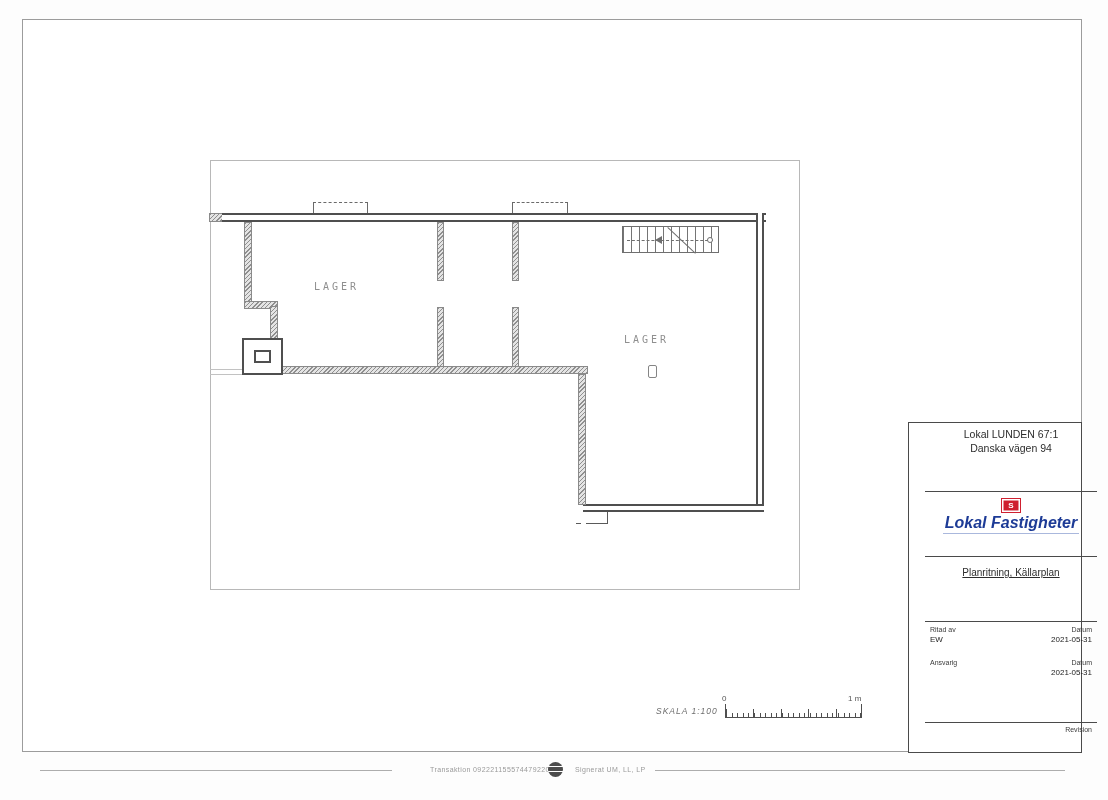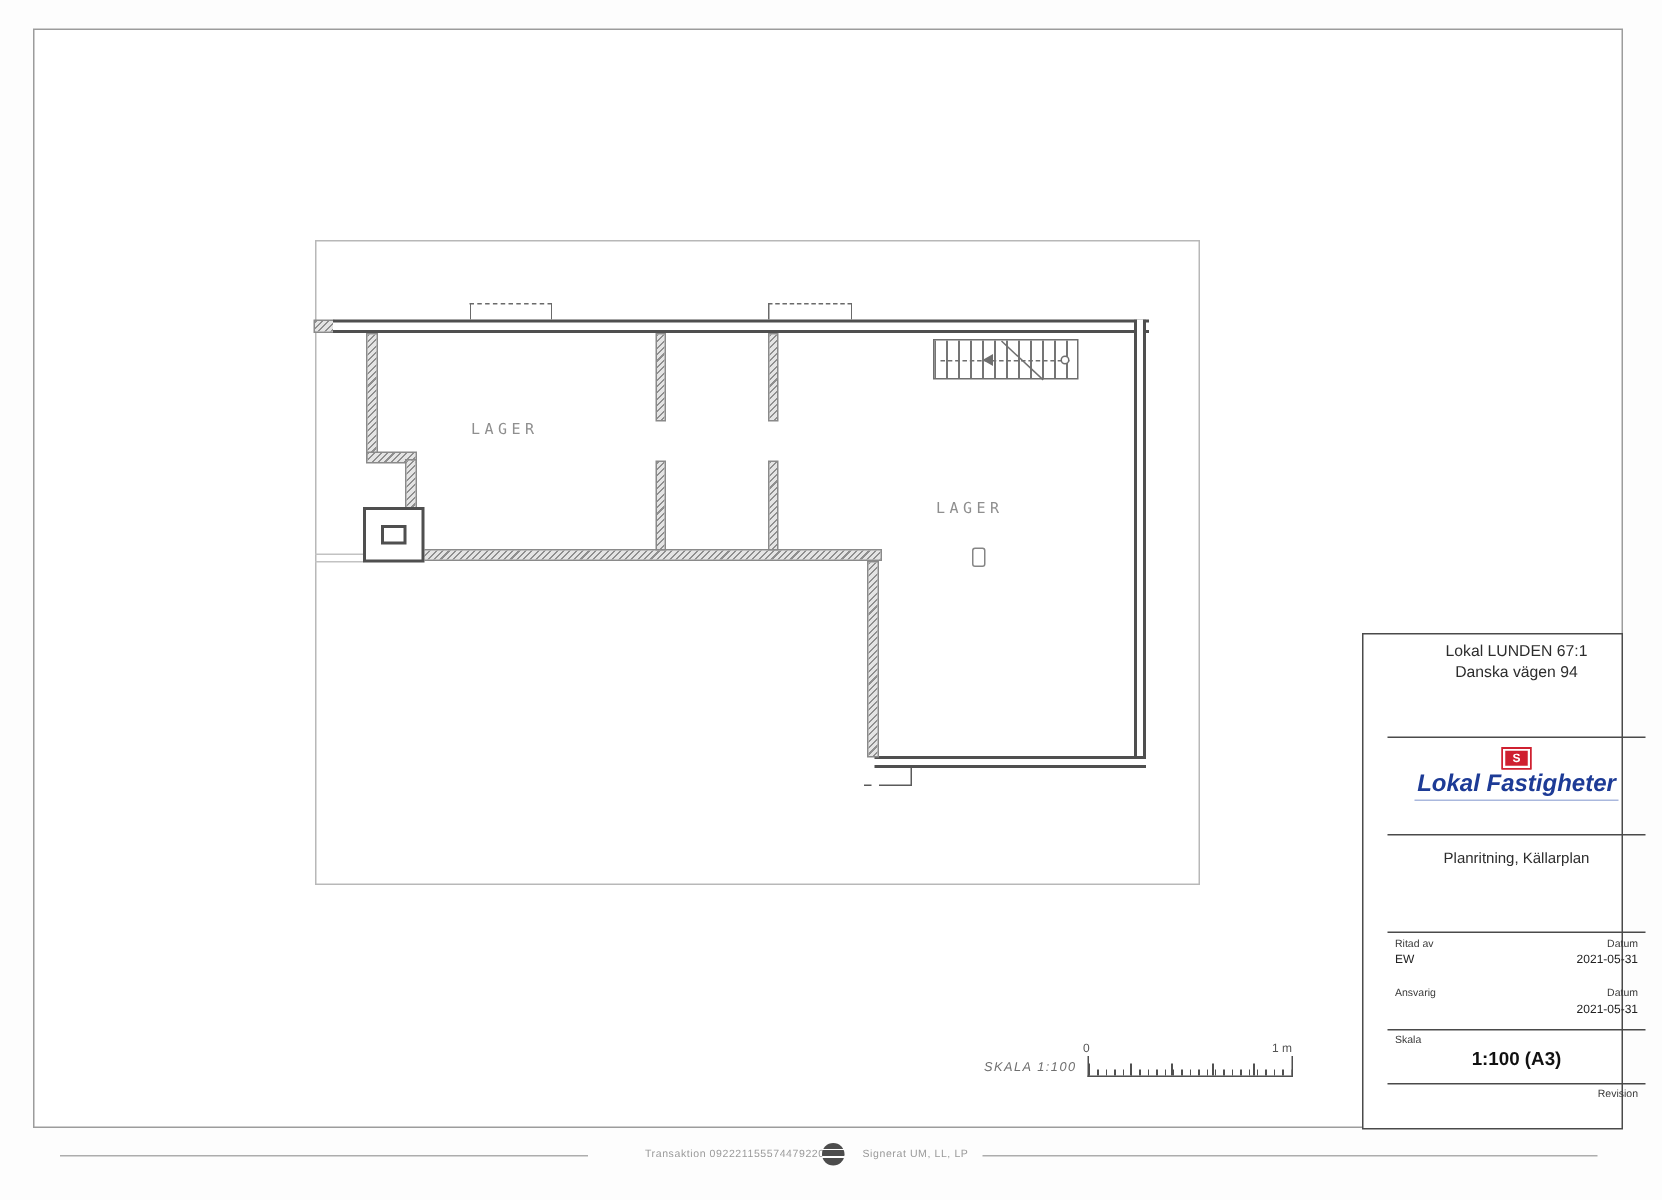--- a/index.html
+++ b/index.html
@@ -50,21 +50,21 @@
   .ruler-num{font-size:8px;color:#555;}
 
   
   .tblock{left:908px;top:422px;width:174px;height:331px;border:1.2px solid #4a4a4a;background:#fff;
     color:#2d2d2d;}
   .trow{position:absolute;left:0;width:100%;box-sizing:border-box;border-top:1px solid #4a4a4a;margin-left:16px;}
   .trow.first{border-top:none;}
   .tcenter{text-align:center;}
   .t-lokal{font-size:10.5px;line-height:14px;padding-top:4px;}
   .t-obj{font-size:10.5px;padding-top:9px;}
-  .t-plan{font-size:10px;padding-top:10px;}
+  .t-plan{font-size:10px;padding-top:10px;text-decoration:underline;}
   .t-loa{font-size:10px;padding-top:10px;}
   .logo-box{width:18px;height:13px;background:#cf2030;border:1px solid #cf2030;
     box-shadow:inset 0 0 0 1.5px #fff;color:#fff;font-weight:bold;font-size:8px;
     text-align:center;line-height:13px;margin:6px auto 1px auto;}
   .logo-text{font-size:16px;font-weight:bold;font-style:italic;color:#1d3b96;text-align:center;
     letter-spacing:0px;border-bottom:1px solid #aab8dd;display:inline-block;padding:0 2px 1px 2px;}
   .tiny-label{font-size:7px;color:#3a3a3a;}
   .val-sm{font-size:8px;color:#222;}
   .skala-big{font-size:12.5px;font-weight:bold;text-align:center;color:#111;}
 
@@ -153,24 +153,20 @@
     <div class="trow" style="top:198px;height:65px;">
       <div class="abs tiny-label" style="left:5px;top:4px;">Ritad av</div>
       <div class="abs tiny-label" style="right:5px;top:4px;">Datum</div>
       <div class="abs val-sm" style="left:5px;top:13px;font-weight:normal;">EW</div>
       <div class="abs val-sm" style="right:5px;top:13px;">2021-05-31</div>
       <div class="abs tiny-label" style="left:5px;top:37px;">Ansvarig</div>
       <div class="abs tiny-label" style="right:5px;top:37px;">Datum</div>
       <div class="abs val-sm" style="right:5px;top:46px;">2021-05-31</div>
     </div>
 
-    <div class="trow" style="top:263px;height:36px;">
-      <div class="abs tiny-label" style="left:5px;top:3px;">Skala</div>
-      <div class="skala-big" style="padding-top:12px;">1:100 (A3)</div>
-    </div>
 
     <div class="trow" style="top:299px;height:31px;">
       <div class="abs tiny-label" style="right:5px;top:3px;">Revision</div>
     </div>
 
   </div>
 
   <div class="abs f-line" style="left:40px;top:770px;width:352px;"></div>
   <div class="abs f-text" style="left:430px;top:766px;">Transaktion 09222115557447922043</div>
   <div class="abs f-icon" style="left:548px;top:762px;"></div>

